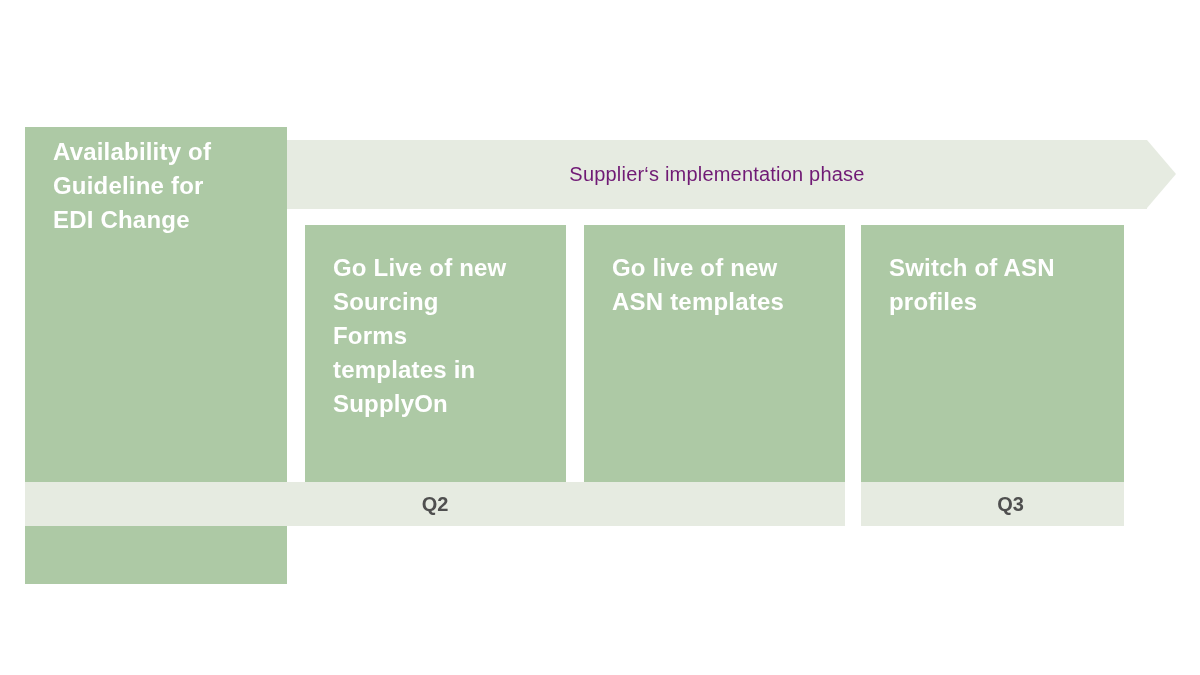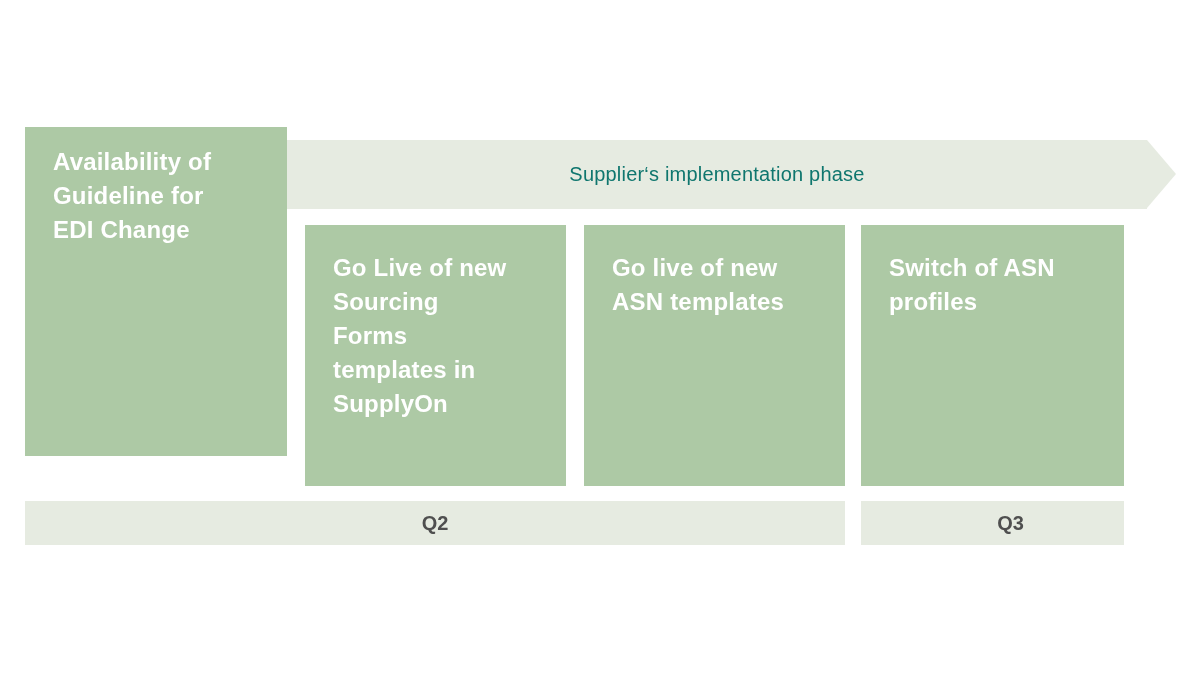--- a/index.html
+++ b/index.html
@@ -35,60 +35,60 @@
     left: 100%;
     top: 0;
     width: 0;
     height: 0;
     border-top: 34.5px solid transparent;
     border-bottom: 34.5px solid transparent;
     border-left: 29px solid #e6ebe1;
   }
   .arrow-banner .banner-label {
     font-size: 20px;
-    color: #0f766e;
+    color: #701a75;
     letter-spacing: 0.2px;
   }
 
   
   .milestone {
     position: absolute;
     background: #adc9a5;
     color: #ffffff;
     font-weight: 700;
     font-size: 24px;
     line-height: 34px;
     white-space: pre-line;
     letter-spacing: 0.2px;
   }
   .milestone-guideline {
     left: 25px; top: 127px;
-    width: 262px; height: 329px;
-    padding: 18px 22px 0 28px;
+    width: 262px; height: 457px;
+    padding: 8px 22px 0 28px;
   }
   .milestone-sourcing {
     left: 305px; top: 225px;
     width: 261px; height: 261px;
     padding: 26px 22px 0 28px;
   }
   .milestone-asn-templates {
     left: 584px; top: 225px;
     width: 261px; height: 261px;
     padding: 26px 22px 0 28px;
   }
   .milestone-asn-profiles {
     left: 861px; top: 225px;
     width: 263px; height: 261px;
     padding: 26px 22px 0 28px;
   }
 
   
   .quarter-bar {
     position: absolute;
-    top: 501px;
+    top: 482px;
     height: 44px;
     background: #e6ebe1;
     display: flex;
     align-items: center;
     justify-content: center;
     font-size: 20px;
     font-weight: 600;
     color: #4f4f4f;
   }
   .quarter-q2 { left: 25px;  width: 820px; }

